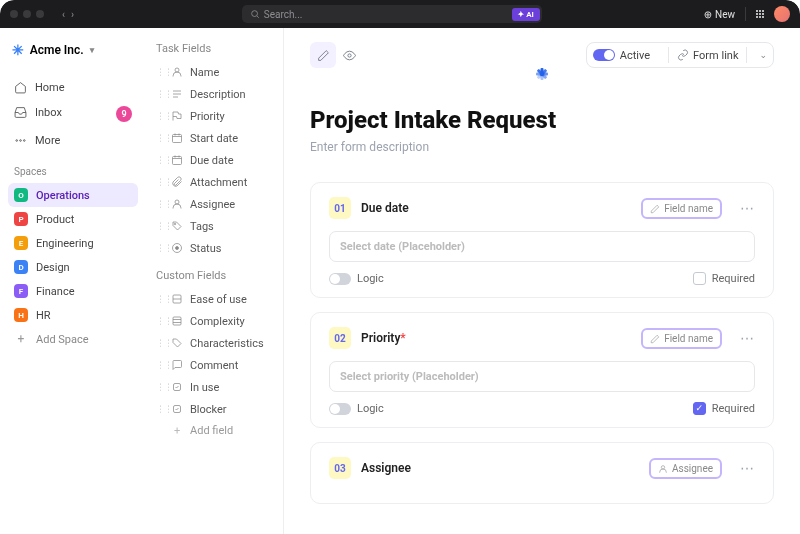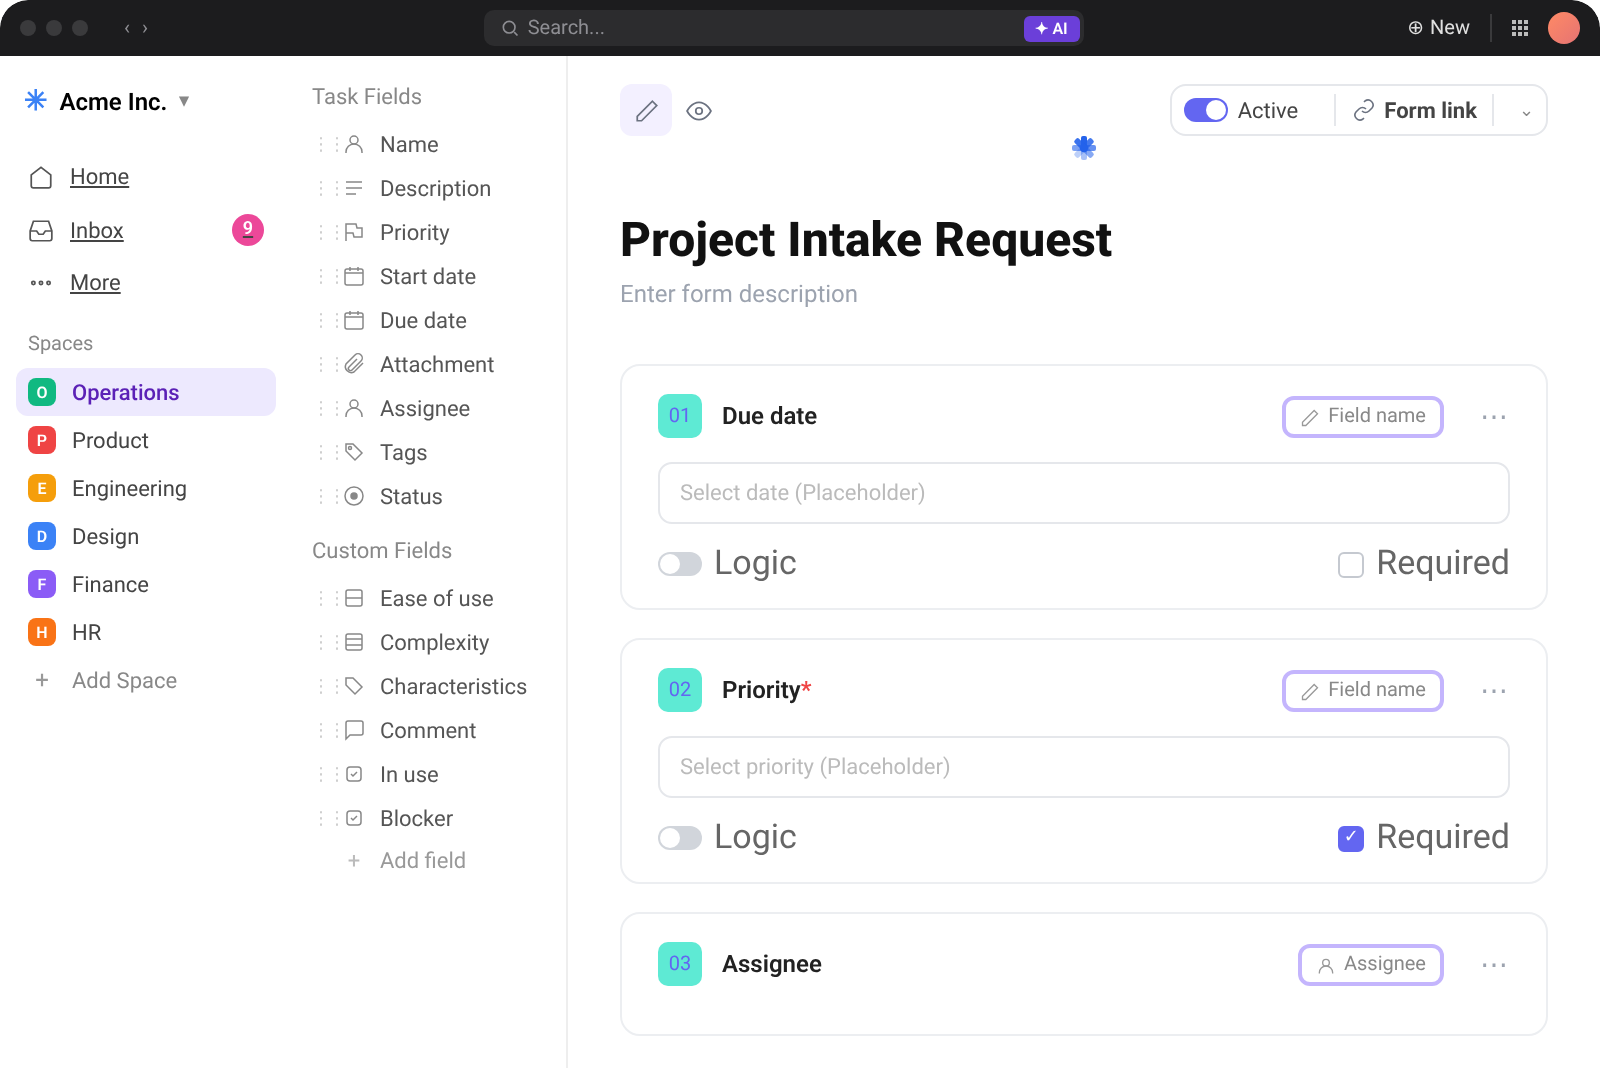--- a/index.html
+++ b/index.html
@@ -17,21 +17,21 @@
 .gridicon span { background: #bbb; }
 .avatar { width: 16px; height: 16px; border-radius: 50%; background: linear-gradient(135deg,#ff8a65,#e57373); cursor: pointer; }
 .divider { width:1px; height:14px; background:#3a3a3c; }
 
 .app { display: flex; height: 506px; background: #fff; }
 .sidebar { width: 146px; padding: 10px 8px; border-right: 0; }
 .workspace { display: flex; align-items: center; gap: 6px; font-size: 12px; font-weight: 600; padding: 4px; cursor: pointer; }
 .workspace .logo { color: #3b82f6; font-size: 14px; }
 .chev { font-size: 9px; color: #888; }
 .navitems { margin-top: 14px; display: flex; flex-direction: column; gap: 2px; }
-.navitem { display: flex; align-items: center; gap: 8px; padding: 5px 6px; font-size: 11px; color: #444; border-radius: 6px; cursor: pointer; text-decoration: underline; }
+.navitem { display: flex; gap: 8px; padding: 5px 6px; font-size: 11px; color: #444; border-radius: 6px; cursor: pointer; }
 .navitem svg { width: 13px; height: 13px; stroke: #555; fill: none; stroke-width: 1.6; }
 .badge { margin-left: auto; background: #ec4899; color: #fff; font-size: 9px; font-weight: 600; width: 16px; height: 16px; border-radius: 50%; display: flex; align-items: center; justify-content: center; }
 .section-label { font-size: 10px; color: #888; padding: 14px 6px 6px; }
 .space { display: flex; align-items: center; gap: 8px; padding: 5px 6px; font-size: 11px; color: #444; border-radius: 6px; cursor: pointer; }
 .space.active { background: #ede9fe; color: #5b21b6; font-weight: 500; }
 .sqbadge { width: 14px; height: 14px; border-radius: 4px; font-size: 8px; color: #fff; display: flex; align-items: center; justify-content: center; font-weight: 600; }
 .add-space { color: #888; }
 .add-space .plus { color:#999; font-size:12px; width:14px; text-align:center; }
 
 .fields-panel { width: 138px; padding: 12px 4px 28px 10px; border-right: 1px solid #eee; }
@@ -47,44 +47,44 @@
 .main-top { display:flex; align-items:center; justify-content:space-between; }
 .icon-buttons { display:flex; gap:0; }
 .iconbtn { width: 26px; height: 26px; border-radius: 6px; display:flex; align-items:center; justify-content:center; cursor:pointer; }
 .iconbtn.active-bg { background: #f3f0ff; }
 .iconbtn svg { width: 13px; height: 13px; stroke:#6b7280; fill:none; stroke-width:1.6; }
 .top-right { display:flex; align-items:center; gap: 0; border:1px solid #e5e7eb; border-radius:8px; padding: 4px 6px; }
 .toggle { width: 22px; height: 12px; background:#6366f1; border-radius: 10px; position:relative; cursor:pointer; margin-right:5px; }
 .toggle::after { content:""; position:absolute; right:1px; top:1px; width:10px; height:10px; background:#fff; border-radius:50%; }
 .top-right .lbl { font-size: 11px; color:#444; padding-right:10px; }
 .sep { width:1px; height:16px; background:#e5e7eb; margin: 0 8px; }
-.formlink { display:flex; align-items:center; gap:4px; font-size:11px; color:#444; cursor:pointer;font-weight:bold; }
+.formlink { display:flex; align-items:center; gap:4px; font-size:11px; color:#444; cursor:pointer; }
 .formlink svg { width:12px; height:12px; stroke:#6b7280; fill:none; stroke-width:1.6; }
 .caret { font-size:9px; color:#888; cursor:pointer; padding-left:4px; }
 
 .hero { text-align:left; margin-bottom: 28px; }
 .spinner { width: 28px; height: 28px; margin: 0 auto 10px; position:relative; }
 .spinner span { position:absolute; left:50%; top:50%; width:3px; height:8px; background:#2563eb; border-radius:1px; transform-origin: 50% -4px; }
 .hero h1 { font-size: 24px; font-weight: 800; color:#111; margin-bottom:6px; }
 .hero p { font-size:12px; color:#9ca3af; }
 
 .card { border:1px solid #eceef1; border-radius:10px; padding: 14px 18px 12px; margin-bottom: 14px; }
 .card-head { display:flex; align-items:center; gap:10px; margin-bottom:12px; }
-.numbox { width:22px; height:22px; background:#5eead4; color:#6366f1; font-size:10px; font-weight:400; display:flex; align-items:center; justify-content:center; border-radius:5px; }
+.numbox { width:22px; height:22px; background:#fef9c3; color:#6366f1; font-size:10px; font-weight:700; display:flex; align-items:center; justify-content:center; border-radius:5px; }
 .ftitle { font-size:12px; font-weight:600; color:#222; }
 .ftitle .req { color:#ef4444; }
 .spacer { flex:1; }
 .chip { border:2px solid #c4b5fd; border-radius:6px; padding:3px 7px; font-size:10px; color:#888; display:flex; align-items:flex-end; gap:4px; cursor:pointer; }
 .chip svg { width:10px; height:10px; stroke:#999; fill:none; stroke-width:1.6; }
 .dots { color:#9ca3af; font-size:14px; cursor:pointer; letter-spacing:1px; padding-left:8px; }
-.pinput { border:1px solid #e5e7eb; border-radius:7px; padding:8px 10px; font-size:11px; color:#bbb; margin-bottom:10px; cursor:text; }
+.pinput { border:1px solid #e5e7eb; border-radius:7px; padding:8px 10px; font-size:11px; color:#bbb; margin-bottom:10px; cursor:text;font-weight:bold; }
 .card-foot { display:flex; align-items:center; }
 .logic-t { width:22px; height:12px; background:#d1d5db; border-radius:10px; position:relative; margin-right:6px; cursor:pointer; }
 .logic-t::after { content:""; position:absolute; left:1px; top:1px; width:10px; height:10px; background:#fff; border-radius:50%; }
-.small { font-size:17px; color:#666; }
+.small { font-size:11px; color:#666; }
 .card-foot .spacer { flex:1; }
 .checkbox { width:13px; height:13px; border:1.5px solid #c5c9d0; border-radius:3px; margin-right:6px; cursor:pointer; }
 .checkbox.checked { background:#6366f1; border-color:#6366f1; display:flex; align-items:center; justify-content:center; }
 .checkbox.checked::after { content:"✓"; color:#fff; font-size:9px; line-height:1; }
 </style>
 </head>
 <body>
 
 <div class="topbar">
   <div class="traffic">

